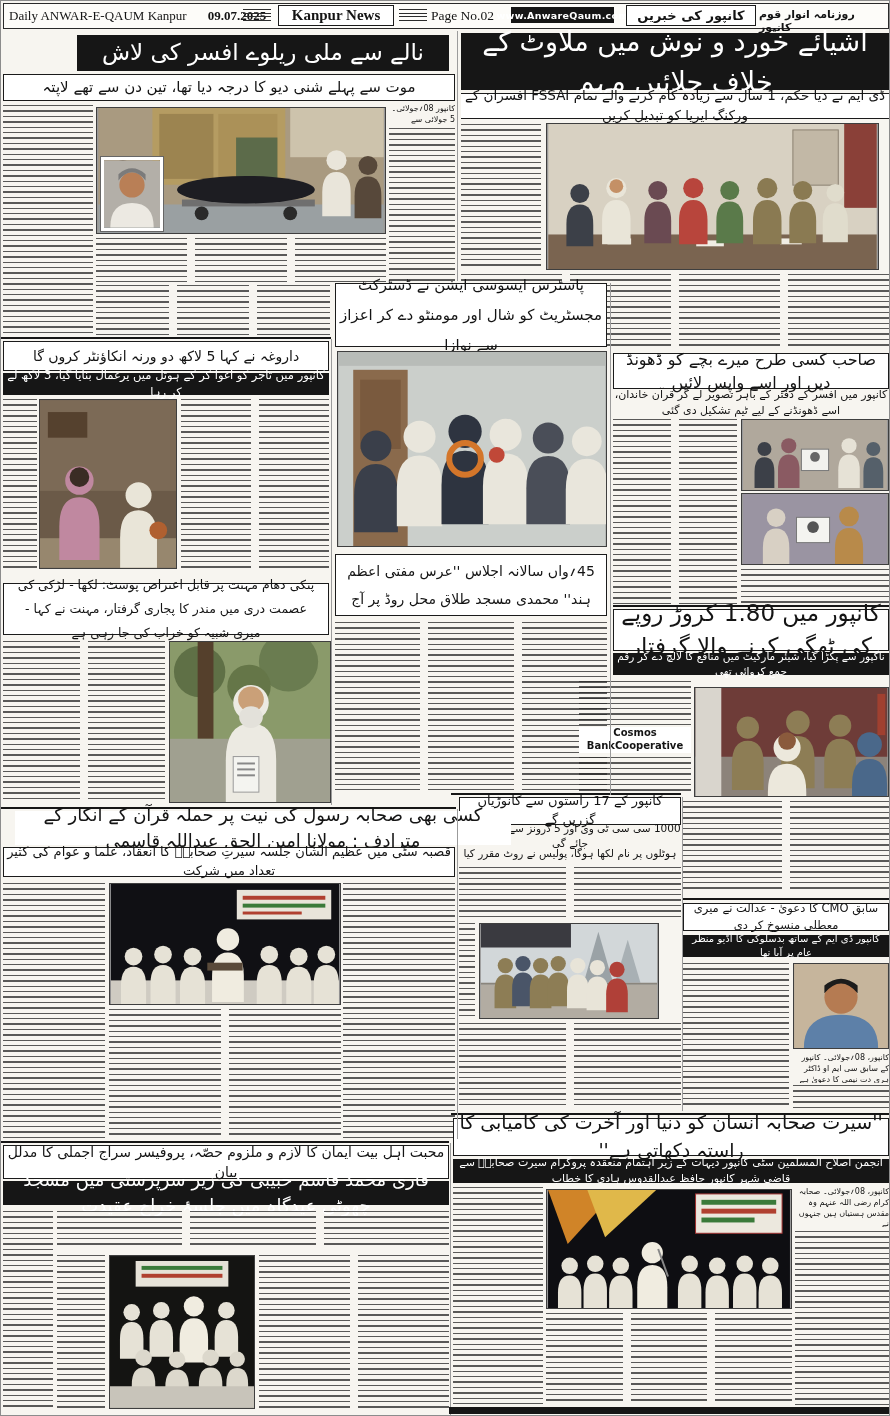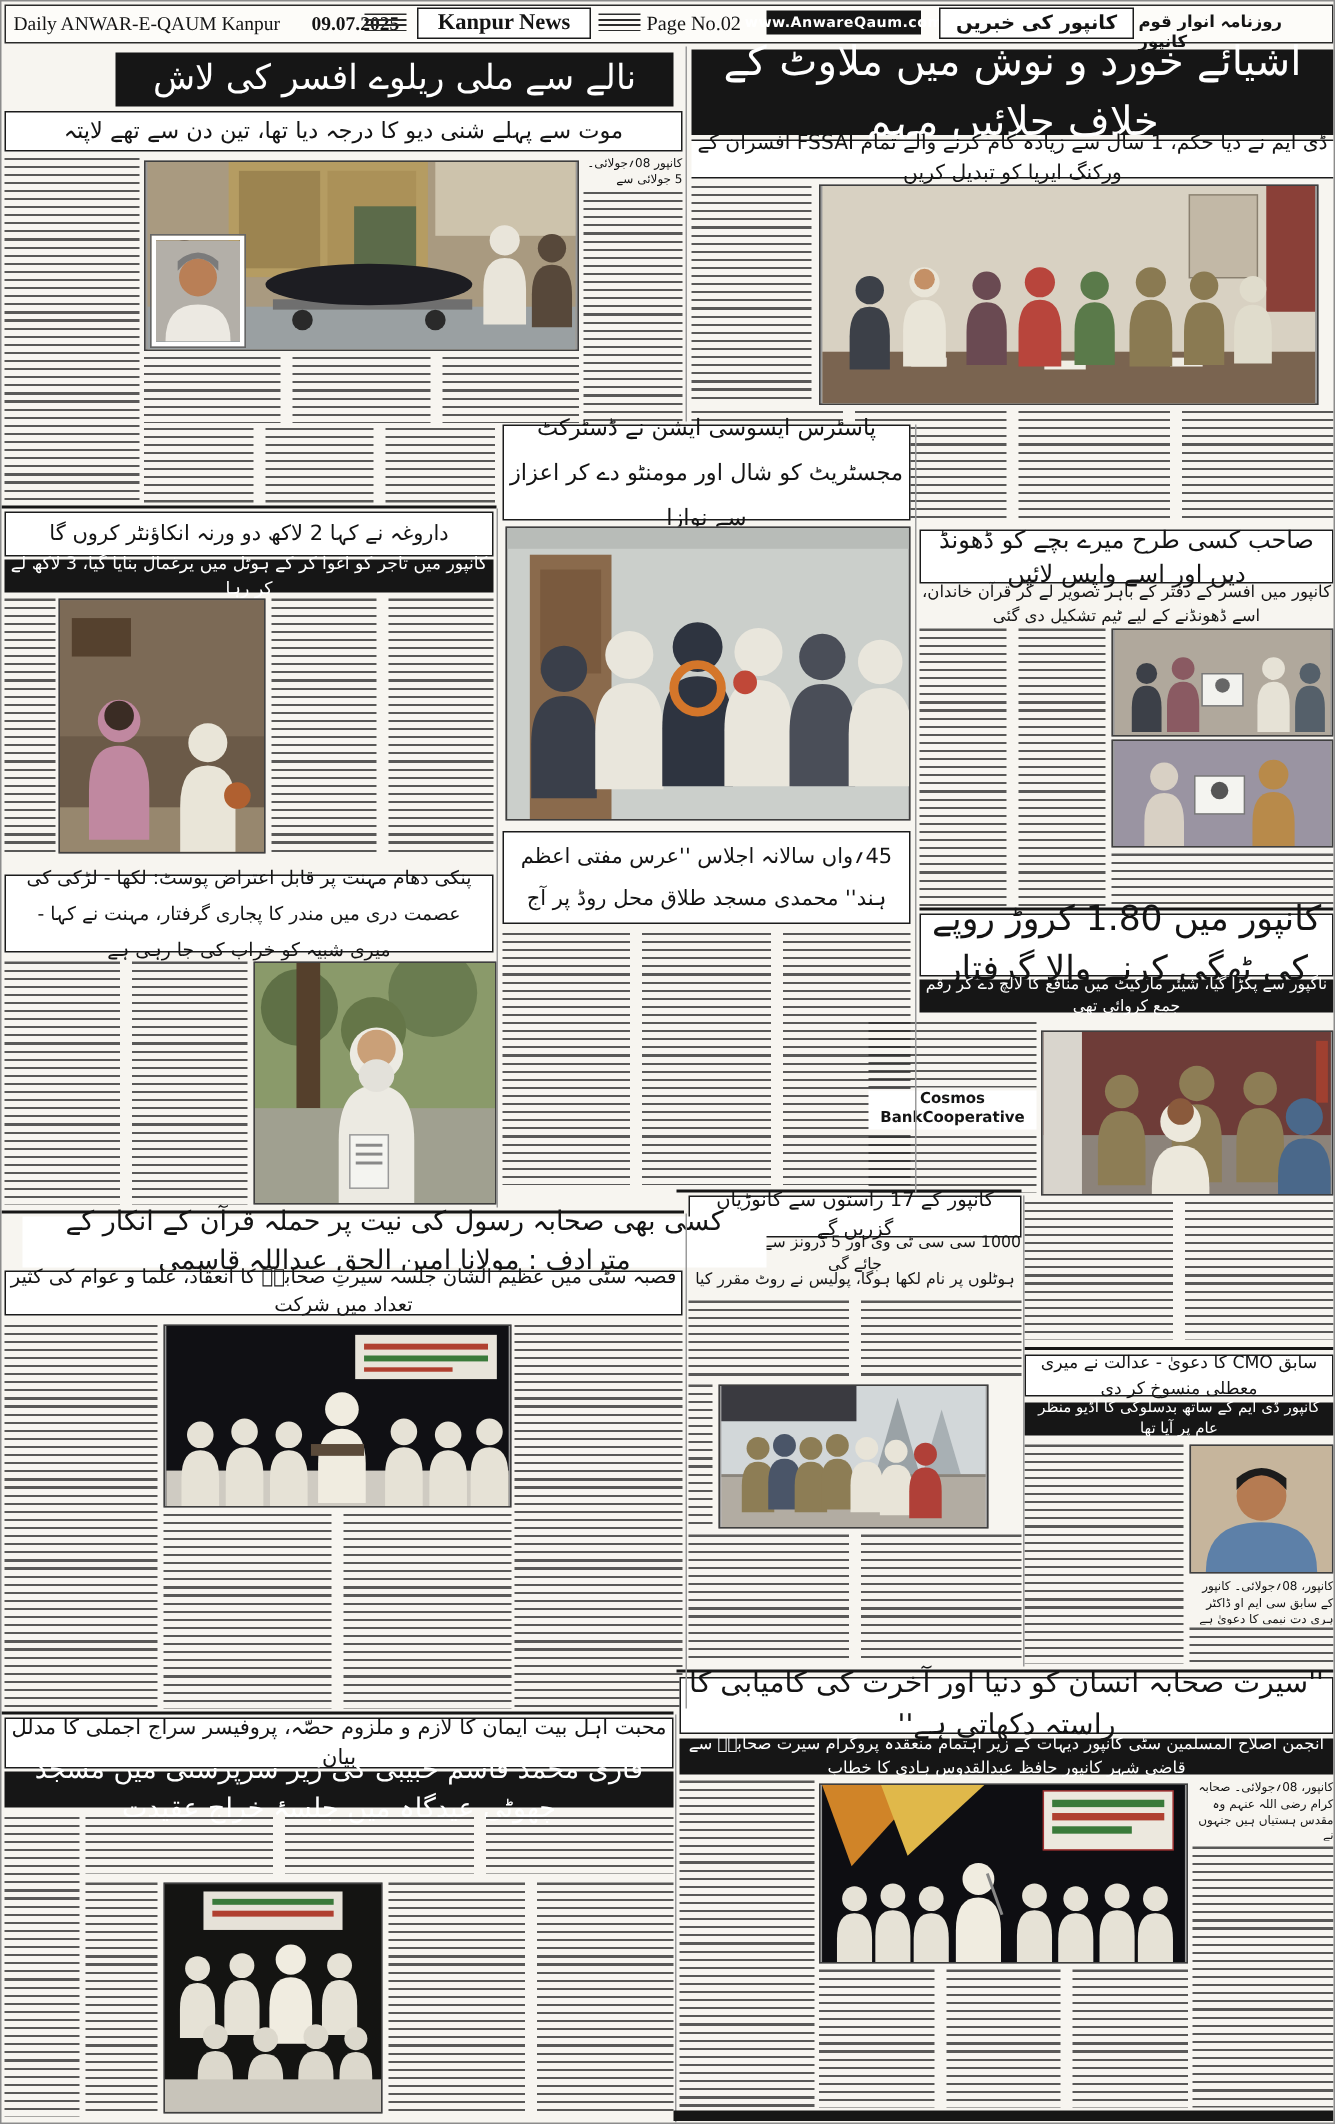--- a/index.html
+++ b/index.html
@@ -119,21 +119,21 @@
     <use href="#prsn" transform="translate(276,60) scale(1.5)" fill="#e0dccc"></use>
   </svg>
   <div class="b gk sm" style="left:460px;top:273px;width:428px;height:74px">
       <i></i>
       <i></i>
       <i></i>
       <i></i>
     </div>
 
   <div class="b hr" style="left:0px;top:336px;width:330px;height:2px"></div>
-  <div class="b box c u hl" style="left:2px;top:340px;width:326px;height:30px;font-size:14px">داروغہ نے کہا 2 لاکھ دو ورنہ انکاؤنٹر کروں گا</div>
+  <div class="b box c u hl" style="left:2px;top:340px;width:326px;height:30px;font-size:14px">داروغہ نے کہا 5 لاکھ دو ورنہ انکاؤنٹر کروں گا</div>
   <div class="b bar c u hl" style="left:2px;top:372px;width:326px;height:22px;font-size:11.5px">کانپور میں تاجر کو اغوا کر کے ہوٹل میں یرغمال بنایا گیا، 3 لاکھ لے کر رہا</div>
   <div class="b gk sm" style="left:2px;top:398px;width:34px;height:172px">
       <i></i>
     </div>
   <svg class="b ph" style="left:38px;top:398px" width="138" height="170" viewBox="0 0 138 170">
     <rect width="138" height="170" fill="#6b5a48"></rect>
     <rect width="138" height="92" fill="#7c6a56"></rect>
     <rect x="8" y="12" width="40" height="26" fill="#55412e"></rect>
     <rect y="140" width="138" height="30" fill="#97876e"></rect>
     <use href="#prsn" transform="translate(16,66) scale(2.4)" fill="#c088a0"></use>

